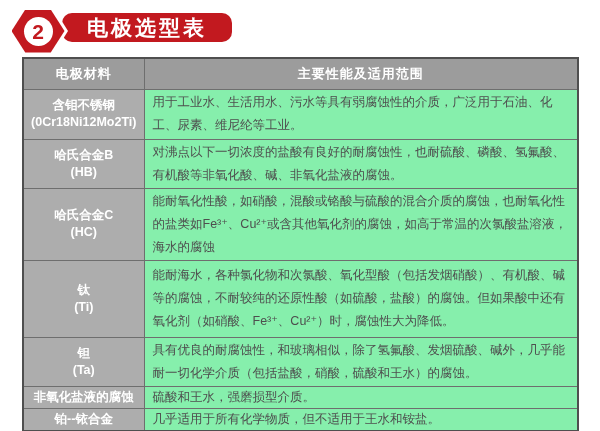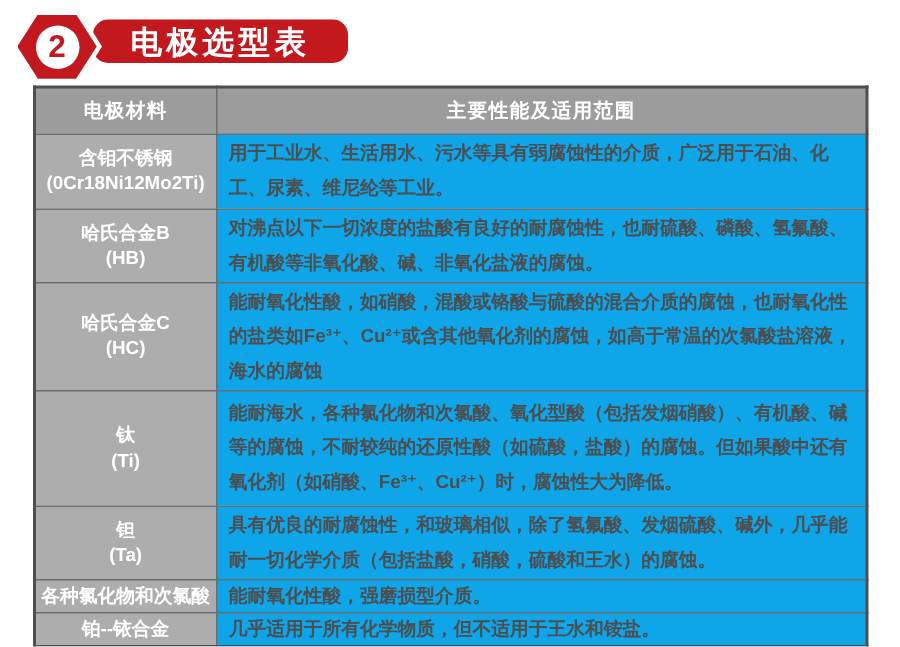--- a/index.html
+++ b/index.html
@@ -48,22 +48,22 @@
   .spec-table thead th{
     height:31px;background:var(--header-bg);color:var(--header-text);
     font-size:13px;font-weight:bold;text-align:center;letter-spacing:1px;
   }
   .col-material{width:121px;}
   td.material-cell{
     background:var(--material-cell-bg);color:#fff;text-align:center;
     font-size:12.5px;font-weight:bold;line-height:17px;padding:2px 2px;
   }
   td.desc-cell{
-    background:#0ea5e9;color:var(--body-text);
-    font-size:12.5px;font-weight:bold;line-height:23px;
+    background:#86efac;color:var(--body-text);
+    font-size:12.5px;font-weight:normal;line-height:23px;
     padding:1px 6px 1px 8px;text-align:left;
   }
   tbody tr:nth-child(1){height:50px;margin-left:40px;}
   tbody tr:nth-child(2){height:46px;padding-left:37px;}
   tbody tr:nth-child(3){height:69px;}
   tbody tr:nth-child(4){height:77px;}
   tbody tr:nth-child(5){height:46px;}
   tbody tr:nth-child(6){height:22px;}
   tbody tr:nth-child(7){height:21px;}
   tbody tr:nth-child(6) td.desc-cell,
@@ -124,23 +124,23 @@
       </tr>
       <tr>
         <td class="material-cell">
           <div>钽</div>
           <div>(Ta)</div>
         </td>
         <td class="desc-cell">具有优良的耐腐蚀性，和玻璃相似，除了氢氟酸、发烟硫酸、碱外，几乎能耐一切化学介质（包括盐酸，硝酸，硫酸和王水）的腐蚀。</td>
       </tr>
       <tr>
         <td class="material-cell">
-          <div>各种氯化物和次氯酸</div>
+          <div>非氧化盐液的腐蚀</div>
         </td>
-        <td class="desc-cell">能耐氧化性酸，强磨损型介质。</td>
+        <td class="desc-cell">硫酸和王水，强磨损型介质。</td>
       </tr>
       <tr>
         <td class="material-cell">
           <div>铂--铱合金</div>
         </td>
         <td class="desc-cell">几乎适用于所有化学物质，但不适用于王水和铵盐。</td>
       </tr>
     </tbody>
   </table>
 

